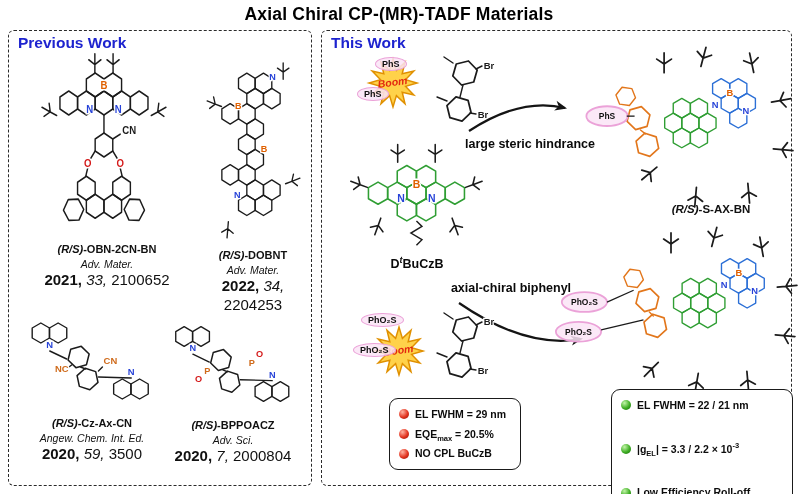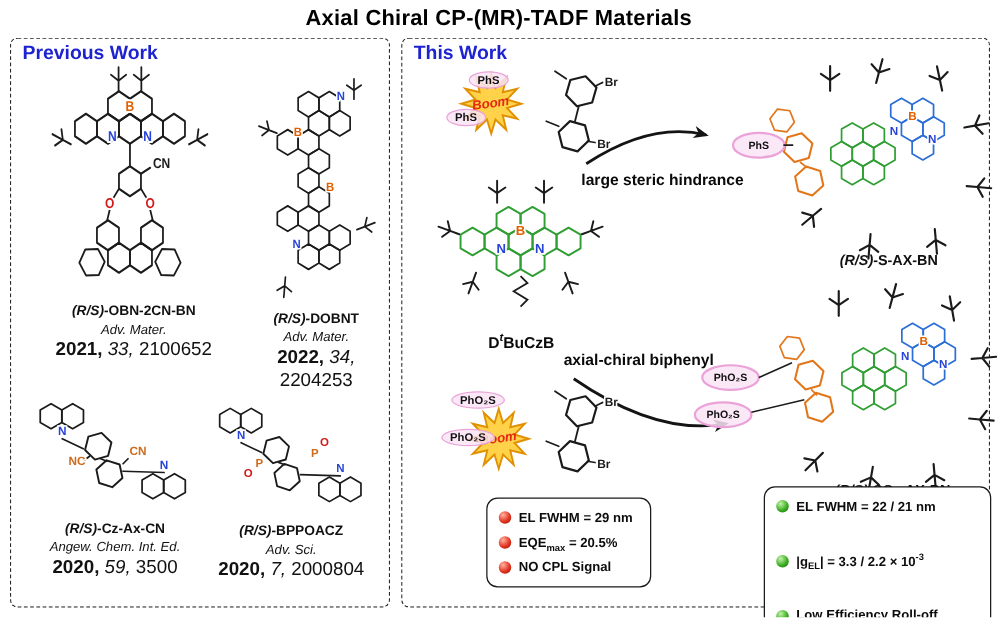--- a/index.html
+++ b/index.html
@@ -258,21 +258,21 @@
         <use href="#tbu" transform="translate(20,50) rotate(-70)"></use>
         <use href="#tbu" transform="translate(124,50) rotate(70)"></use>
         <use href="#tbu" transform="translate(37,88) rotate(200)"></use>
         <use href="#tbu" transform="translate(107,88) rotate(160)"></use>
       </g>
       <path d="M72,83 l5,5 l-10,6 l10,6 l-5,5" class="bond-blk"></path>
       <text class="at atB" x="72" y="53">B</text>
       <text class="at atN" x="58" y="66">N</text>
       <text class="at atN" x="86" y="66">N</text>
     </svg>
-    <div class="reactant-label" style="left:15px; top:234px; width:160px;">
+    <div class="reactant-label" style="left:15px; top:224px; width:160px;">
       <span>D</span><sup>t</sup><span>BuCzB</span>
     </div>
 
     <div class="rxn-label" style="left:119px; top:250px; width:140px;">axial-chiral biphenyl</div>
     <svg class="struct" style="left:129px; top:264px;" width="145" height="60" viewBox="0 0 145 60">
       <path d="M8,8 Q75,54 130,44" class="arrowline"></path>
       <polygon points="0,0 -12,-5 -8.5,0 -12,5" transform="translate(132,43.5) rotate(-10)" class="arrowhead"></polygon>
     </svg>
 
     <svg class="struct" style="left:47px; top:290px;" width="60" height="60" viewBox="0 0 60 60">
@@ -413,21 +413,21 @@
       <div class="res-line">
         <span class="ball red"></span>
         <span class="res-text"><span>EL FWHM = 29 nm</span><sub></sub><span></span><sup></sup><span></span></span>
       </div>
       <div class="res-line">
         <span class="ball red"></span>
         <span class="res-text"><span>EQE</span><sub>max</sub><span> = 20.5%</span><sup></sup><span></span></span>
       </div>
       <div class="res-line">
         <span class="ball red"></span>
-        <span class="res-text"><span>NO CPL Signal</span><sub></sub><span></span><sup></sup><span></span></span>
+        <span class="res-text"><span>NO CPL BuCzB</span><sub></sub><span></span><sup></sup><span></span></span>
       </div>
     </div>
 
     <div class="res-box" style="left:289px; top:358px; width:182px; height:120px;">
       <div class="res-line">
         <span class="ball grn"></span>
         <span class="res-text"><span>EL FWHM = 22 / 21 nm</span><sub></sub><span></span><sup></sup><span></span></span>
       </div>
       <div class="res-line">
         <span class="ball grn"></span>

